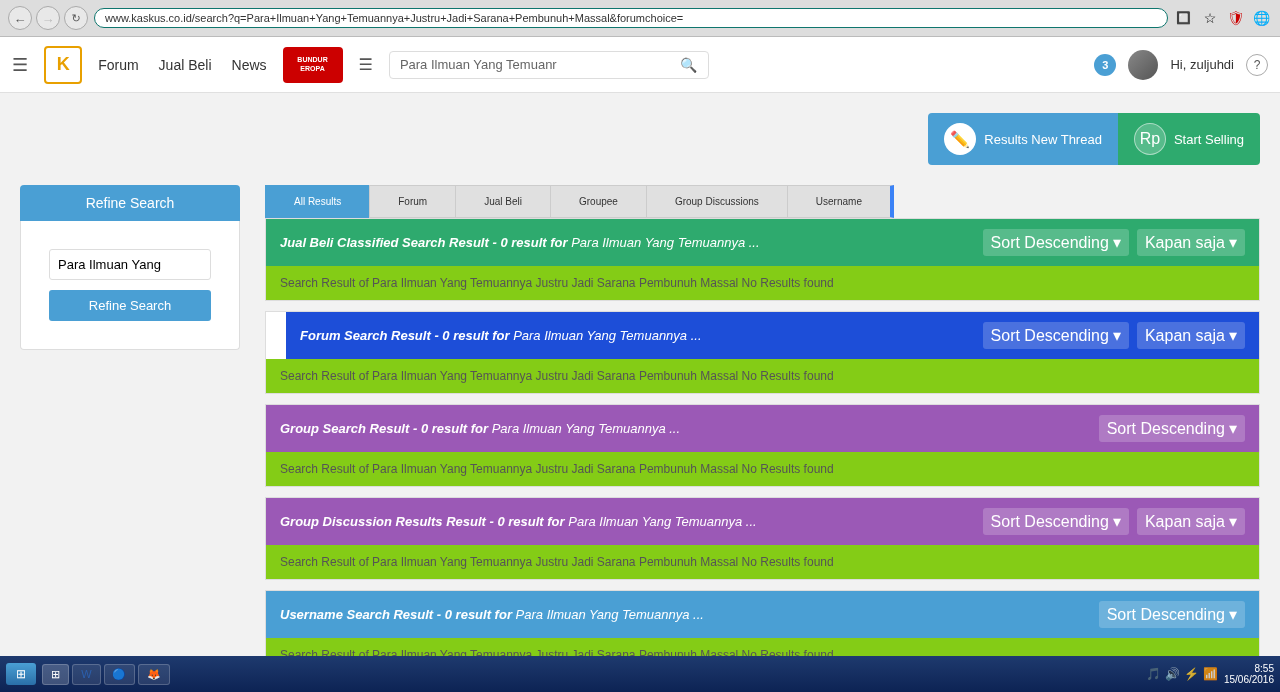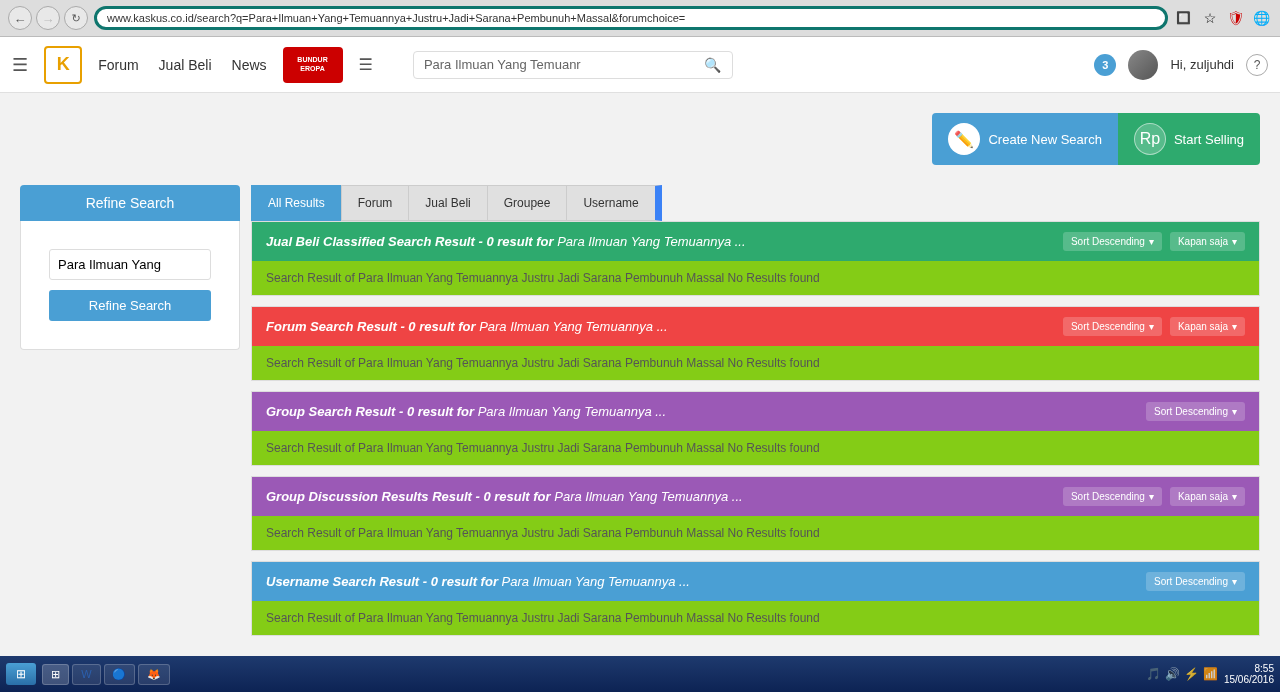--- a/index.html
+++ b/index.html
@@ -15,21 +15,21 @@
       border-bottom: 1px solid #bbb;
     }
     .browser-nav-btns { display: flex; gap: 4px; align-items: center; }
     .nav-btn {
       width: 24px; height: 24px; border-radius: 50%; border: 1px solid #aaa;
       background: #e8e8e8; cursor: pointer; display: flex; align-items: center; justify-content: center;
       font-size: 13px; color: #555;
     }
     .nav-btn.disabled { color: #bbb; }
     .address-bar {
-      flex: 1; background: white; border: 3px solid #0f766e; border-radius: 12px;
+      flex: 1; background: white; border: 1px solid #0f766e; border-radius: 12px;
       padding: 3px 10px; font-size: 11px; color: #333; display: flex; align-items: flex-end;
     }
     .browser-actions { display: flex; gap: 6px; align-items: center; }
     .browser-icon { width: 20px; height: 20px; display: flex; align-items: center; justify-content: center; font-size: 14px; }
 
     
     .app-header {
       background: white;
       display: flex;
       align-items: center;
@@ -46,21 +46,21 @@
     }
     .nav-links { display: flex; gap: 20px; }
     .nav-link { color: #333; text-decoration: none; font-size: 14px; cursor: pointer; padding: 4px 0; }
     .logo-img {
       width: 60px; height: 36px; background: #cc0000; border-radius: 4px;
       display: flex; align-items: center; justify-content: center;
       font-size: 8px; color: white; text-align: center; font-weight: bold;
     }
     .header-search {
       display: flex; align-items: center; border: 1px solid #ddd; border-radius: 4px;
-      padding: 5px 10px; flex: 1; max-width: 320px; background: white; margin-left: 24px;
+      padding: 5px 10px; flex: 1; max-width: 320px; background: white;
     }
     .header-search input {
       border: none; outline: none; font-size: 13px; flex: 1; color: #666;
     }
     .search-icon-btn { color: #555; cursor: pointer; font-size: 14px; }
     .header-right { display: flex; align-items: center; gap: 12px; margin-left: auto; }
     .notif-badge {
       background: #4a9fd4; color: white; border-radius: 50%; width: 22px; height: 22px;
       display: flex; align-items: center; justify-content: center; font-size: 11px; font-weight: bold;
     }
@@ -89,21 +89,21 @@
     .btn-sell {
       background: #2eaa6e; color: white; border: none; padding: 10px 16px;
       display: flex; align-items: center; gap: 8px; cursor: pointer; font-size: 13px; border-radius: 0 4px 4px 0;
     }
     .btn-sell-icon {
       width: 32px; height: 32px; border-radius: 50%; background: rgba(255,255,255,0.2);
       display: flex; align-items: center; justify-content: center; color: white; font-size: 14px; border: 1px solid rgba(255,255,255,0.5);
     }
 
     
-    .search-layout { display: flex; gap: 11px; }
+    .search-layout { display: flex; gap: 25px; }
 
     
     .sidebar { width: 220px; flex-shrink: 0; }
     .sidebar-refine-btn {
       background: #4a9fd4; color: white; border: none; width: 100%;
       padding: 10px; font-size: 14px; cursor: pointer; border-radius: 4px 4px 0 0; text-align: center;
     }
     .sidebar-body { background: white; padding: 28px; border: 1px solid #ddd; border-top: none; border-radius: 0 0 4px 4px; }
     .sidebar-input {
       width: 100%; border: 1px solid #ddd; padding: 7px 8px; font-size: 13px; border-radius: 3px; margin-bottom: 10px;
@@ -112,43 +112,43 @@
       background: #4a9fd4; color: white; border: none; width: 100%;
       padding: 8px; font-size: 13px; cursor: pointer; border-radius: 3px;
     }
 
     
     .results-area { flex: 1; }
 
     
     .tabs { display: flex; margin-bottom: 0; }
     .tab {
-      padding: 10px 16px; background: #e0e0e0; border: 1px solid #ccc;
-      cursor: pointer; font-size: 12px; color: #333; border-right: none; white-space: nowrap;
-    }
-    .tab:last-child { border-right: 7px solid #3b82f6; }
+      padding: 10px 28px; background: #e0e0e0; border: 1px solid #ccc;
+      cursor: pointer; font-size: 10px; color: #333; border-right: none; white-space: nowrap;
+    }
+    .tab:last-child { border-right: 4px solid #3b82f6; }
     .tab.active { background: #4a9fd4; color: white; border-color: #4a9fd4; }
 
     
     .result-section { background: white; margin-bottom: 10px; border: 1px solid #ddd; }
     .result-header {
       padding: 10px 14px; display: flex; align-items: center; justify-content: space-between;
     }
     .result-header.jual-beli { background: #2eaa6e; }
-    .result-header.forum { background: #ef4444; }
+    .result-header.forum { background: #1d4ed8; margin-left: 20px; }
     .result-header.group { background: #9b59b6; }
     .result-header.group-discuss { background: #9b59b6; }
     .result-header.username { background: #4a9fd4; }
 
     .result-title { color: white; font-size: 13px; font-weight: bold; }
     .result-title span { font-style: italic; font-weight: bold; }
     .result-controls { display: flex; align-items: center; gap: 8px; }
     .sort-dropdown {
       background: rgba(255,255,255,0.2); color: white; border: none; padding: 4px 8px;
-      font-size: 10px; cursor: pointer; display: flex; align-items: center; gap: 4px; border-radius: 3px; justify-content: flex-end;
+      font-size: 16px; cursor: pointer; display: flex; align-items: center; gap: 4px; border-radius: 3px; justify-content: flex-end;
     }
     .result-body { padding: 10px 14px; font-size: 12px; color: #555; background: #84cc16; }
 
     
     footer { background: #f9f9f9; border-top: 1px solid #e0e0e0; padding: 24px 20px; }
 
     
     .taskbar {
       background: linear-gradient(to bottom, #1e3a6e, #0d2354);
       display: flex; align-items: center; padding: 0 6px;
@@ -215,21 +215,21 @@
     <span class="username">Hi, zuljuhdi</span>
     <div class="help-icon">?</div>
   </div>
 </div>
 
 <div class="main-content">
 
   <div class="action-buttons">
     <button class="btn-create">
       <div class="btn-create-icon">✏️</div>
-      <span>Create New Search</span>
+      <span>Results New Thread</span>
     </button>
     <button class="btn-sell">
       <div class="btn-sell-icon" style="font-size:16px;">Rp</div>
       <span>Start Selling</span>
     </button>
   </div>
 
   <div class="search-layout">
 
     <div class="sidebar">
@@ -240,20 +240,21 @@
       </div>
     </div>
 
     <div class="results-area">
 
       <div class="tabs">
         <div class="tab active">All Results</div>
         <div class="tab">Forum</div>
         <div class="tab">Jual Beli</div>
         <div class="tab">Groupee</div>
+        <div class="tab">Group Discussions</div>
         <div class="tab">Username</div>
       </div>
 
       <div class="result-section">
         <div class="result-header jual-beli">
           <span class="result-title">
             <span>Jual Beli Classified Search Result</span>
             <span> - 0 result for </span>
             <span style="font-style:italic; font-weight:normal;">Para Ilmuan Yang Temuannya ...</span>
           </span>

